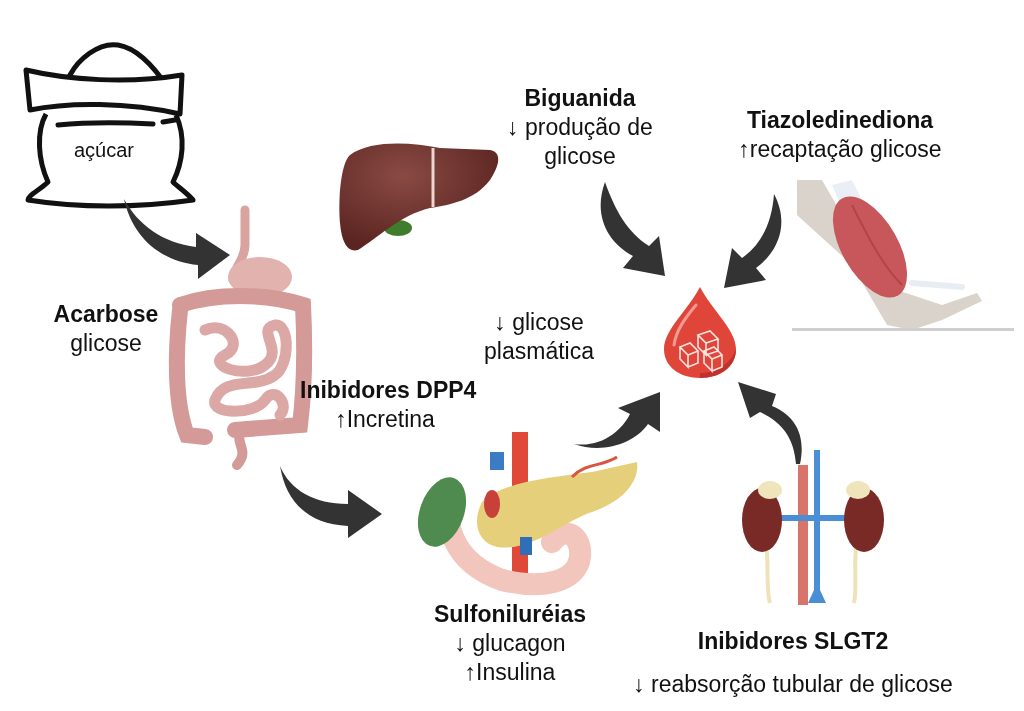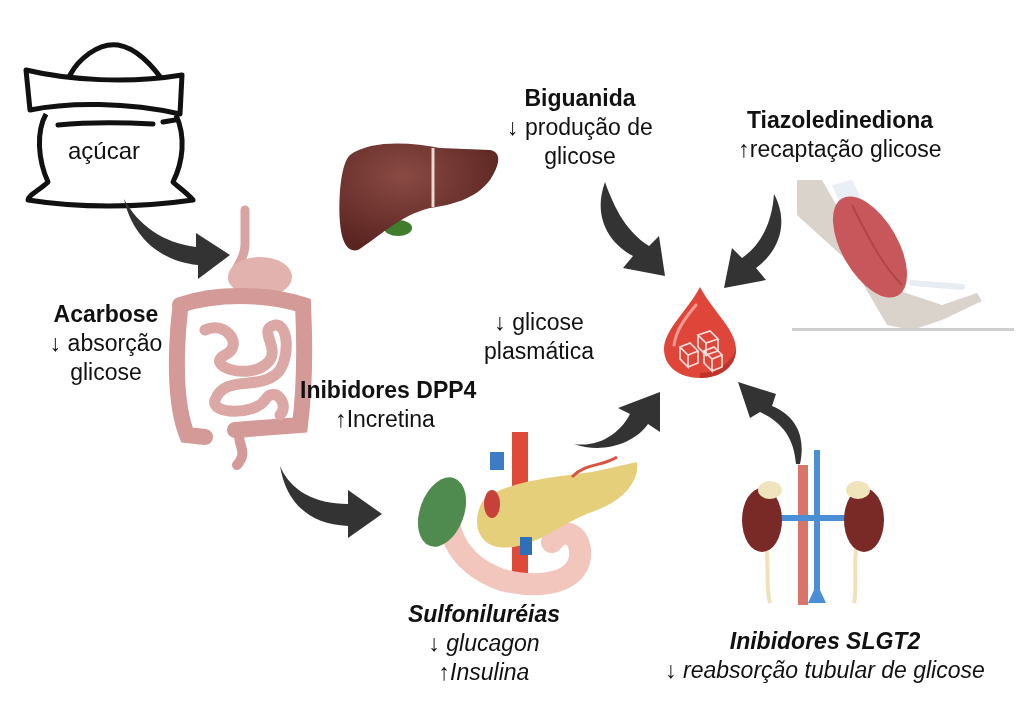--- a/index.html
+++ b/index.html
@@ -18,21 +18,21 @@
   <svg width="172" height="175" viewBox="0 0 172 175">
 
     <path d="M52 55 C60 40, 80 22, 100 25 C118 28, 135 45, 150 68" fill="none" stroke="#111" stroke-width="5" stroke-linecap="round"></path>
 
     <path d="M8 50 L12 90 C50 82, 110 82, 162 94 L164 55 C110 64, 50 60, 8 50 Z" fill="#fff" stroke="#111" stroke-width="5" stroke-linejoin="round"></path>
     <path d="M40 105 C70 102, 100 102, 135 104" fill="none" stroke="#111" stroke-width="5" stroke-linecap="round"></path>
     <path d="M145 102 L157 100" fill="none" stroke="#111" stroke-width="5" stroke-linecap="round"></path>
 
     <path d="M28 102 C18 120, 20 148, 30 170 C22 178, 10 183, 10 188 C60 196, 120 196, 175 188 C168 180, 160 175, 155 170 C165 150, 168 125, 158 103" fill="none" stroke="#111" stroke-width="5" stroke-linejoin="round" transform="translate(0,-8)"></path>
   </svg>
-  <div class="label" style="left:0; width:172px; top:116px; font-size:24px;">açúcar</div>
+  <div class="label" style="left:0; width:172px; top:116px; font-size:20px;">açúcar</div>
 </div>
 
 <svg style="left:118px; top:195px;" width="120" height="75">
   <path d="M6 4 C20 30, 45 48, 78 52 L78 38 L112 60 L80 84 L80 70 C40 66, 14 40, 6 4 Z" fill="#333"></path>
 </svg>
 
 <div class="abs" style="left:165px; top:205px; width:150px; height:270px;">
   <svg width="150" height="270" viewBox="0 0 150 270">
     <path d="M80 5 L80 40 C80 55, 70 60, 68 75" fill="none" stroke="#d9a3a0" stroke-width="9" stroke-linecap="round"></path>
     <ellipse cx="95" cy="72" rx="32" ry="20" fill="#e2b2ae"></ellipse>
@@ -42,21 +42,20 @@
     <path d="M75 225 C70 240, 85 245, 72 260" fill="none" stroke="#d39a97" stroke-width="10" stroke-linecap="round"></path>
   </svg>
 </div>
 
 <svg style="left:278px; top:462px;" width="110" height="80">
   <path d="M2 4 C12 28, 36 42, 70 42 L70 28 L104 52 L70 76 L70 64 C30 62, 8 40, 2 4 Z" fill="#333"></path>
 </svg>
 
 <div class="label" style="left:0px; top:300px; width:160px;padding-left:26px;">
   <span class="title">Acarbose</span>
-  <span class="line">↓ absorção</span>
   <span class="line">glicose</span>
 </div>
 
 <div class="abs" style="left:330px; top:120px; width:180px; height:135px;">
   <svg width="180" height="135" viewBox="0 0 180 135">
     <defs>
       <radialGradient id="lg" cx="40%" cy="30%" r="70%">
         <stop offset="0%" stop-color="#8a4a44"></stop>
         <stop offset="100%" stop-color="#5a2420"></stop>
       </radialGradient>
@@ -135,36 +134,36 @@
     <path d="M40 60 C30 90, 40 130, 90 148 C130 158, 165 150, 168 125 C170 100, 150 95, 140 110" fill="none" stroke="#f2c6bc" stroke-width="22" stroke-linecap="round"></path>
     <ellipse cx="30" cy="80" rx="22" ry="36" transform="rotate(20 30 80)" fill="#4f8a4e"></ellipse>
     <path d="M70 70 C90 50, 140 45, 180 40 L225 30 C228 50, 210 70, 180 80 C150 90, 120 120, 85 115 C65 110, 60 90, 70 70 Z" fill="#e6cf7a"></path>
     <ellipse cx="80" cy="72" rx="8" ry="14" fill="#c8403a"></ellipse>
     <rect x="78" y="20" width="14" height="18" fill="#3b7cc4"></rect>
     <path d="M160 45 C175 30, 190 35, 205 25" stroke="#d9553f" stroke-width="3" fill="none"></path>
     <rect x="108" y="105" width="12" height="18" fill="#2f6fb8"></rect>
   </svg>
 </div>
 
-<div class="label" style="left:394px; top:600px; width:180px;font-style:italic;">
+<div class="label" style="left:420px; top:600px; width:180px;">
   <span class="title">Sulfoniluréias</span>
   <span class="line">↓ glucagon</span>
   <span class="line">↑Insulina</span>
 </div>
 
 <div class="abs" style="left:740px; top:445px; width:145px; height:160px;">
   <svg width="145" height="160" viewBox="0 0 145 160">
     <rect x="58" y="20" width="10" height="140" fill="#d9746a"></rect>
     <path d="M74 5 L80 5 L80 145 L86 158 L68 158 L74 145 Z" fill="#4a8fd6"></path>
     <rect x="30" y="70" width="86" height="6" fill="#4a8fd6"></rect>
     <path d="M25 95 C30 110, 25 140, 30 158" stroke="#efe2b8" stroke-width="4" fill="none"></path>
     <path d="M118 95 C112 110, 118 140, 114 158" stroke="#efe2b8" stroke-width="4" fill="none"></path>
     <ellipse cx="22" cy="75" rx="20" ry="32" fill="#7a2a26"></ellipse>
     <ellipse cx="124" cy="75" rx="20" ry="32" fill="#7a2a26"></ellipse>
     <ellipse cx="30" cy="45" rx="12" ry="9" fill="#efe4bb"></ellipse>
     <ellipse cx="118" cy="45" rx="12" ry="9" fill="#efe4bb"></ellipse>
   </svg>
 </div>
 
-<div class="label" style="left:640px; top:627px; width:370px;font-style:italic;">
+<div class="label" style="left:608px; top:627px; width:370px;">
   <span class="title">Inibidores SLGT2</span>
-  <span class="line" style="">↓ reabsorção tubular de glicose</span>
+  <span class="line" style="margin-top:14px;">↓ reabsorção tubular de glicose</span>
 </div>
 
 </body></html>

